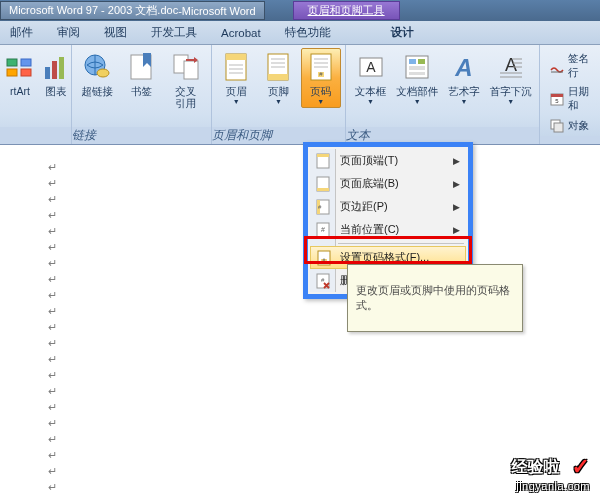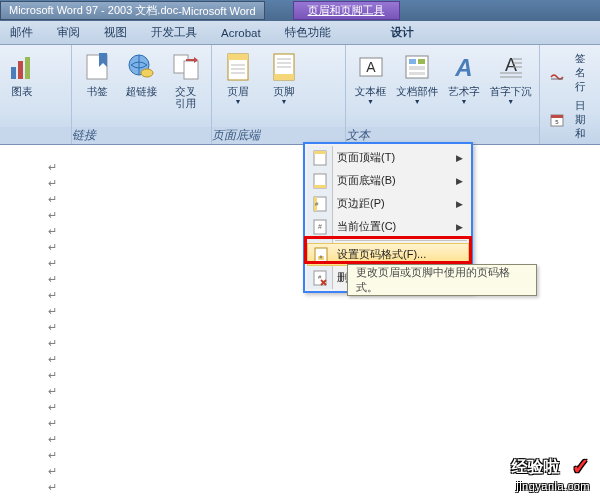--- a/index.html
+++ b/index.html
@@ -19,38 +19,38 @@
 .group-body { flex: 1; display: flex; align-items: flex-start; padding: 3px 4px 0 4px; gap: 2px; }
 .group-label { height: 17px; text-align: left; font-size: 12px; color: #3b5b82; background: #c6d6eb; font-style: italic; }
 
 .btn-large { display: flex; flex-direction: column; align-items: center; width: 44px; padding: 2px 1px; cursor: pointer; border: 1px solid transparent; border-radius: 2px; }
 .btn-large.active { border: 1px solid #c28a30; background: linear-gradient(to bottom, #fdeeb3, #fbb040 50%, #f89c1e); }
 .btn-icon { width: 32px; height: 32px; display: flex; align-items: center; justify-content: center; }
 .btn-label { font-size: 10.5px; color: #1e395b; text-align: center; line-height: 12px; margin-top: 2px; }
 .btn-arrow { font-size: 7px; color: #1e395b; line-height: 7px; margin-top: 1px; }
 
 .small-col { display: flex; flex-direction: column; gap: 1px; padding-top: 2px; }
-.btn-small { display: flex; align-items: center; gap: 10px; font-size: 10.5px; color: #1e395b; padding: 1px 4px; cursor: pointer; border: 1px solid transparent; border-radius: 2px; }
+.btn-small { display: flex; align-items: center; gap: 3px; font-size: 10.5px; color: #1e395b; padding: 1px 4px; cursor: pointer; border: 1px solid transparent; border-radius: 2px; }
 .btn-small .si { width: 16px; height: 16px; display: inline-flex; align-items: center; justify-content: center; }
 .si svg { width: 16px; height: 16px; }
 
 .document { position: absolute; top: 145px; left: 0; right: 0; bottom: 0; background: #fff; padding: 14px 0 0 48px; }
 .para-mark { color: #7f7f7f; font-size: 11px; line-height: 16px; font-family: Arial; }
 
-.menu { position: absolute; top: 142px; left: 303px; width: 170px; background: #f2f2f2; border: 2px solid #3b82f6; box-shadow: 2px 2px 4px rgba(0,0,0,0.25); padding: 2px; }
+.menu { position: absolute; top: 142px; left: 303px; width: 170px; background: #f2f2f2; border: 5px solid #3b82f6; box-shadow: 2px 2px 4px rgba(0,0,0,0.25); padding: 2px; }
 .menu-gutter { position: absolute; top: 2px; left: 2px; bottom: 2px; width: 26px; background: #e9eef5; border-right: 1px solid #c5c5c5; }
 .menu-item { position: relative; display: flex; align-items: center; height: 23px; font-size: 11px; color: #1e1e1e; cursor: pointer; padding-left: 30px; }
 .menu-item.hover { background: linear-gradient(to bottom, #fff3cf, #ffe08a); border: 1px solid #e7c860; padding-left: 29px; }
 .menu-item .mi { position: absolute; left: 5px; width: 16px; height: 16px; }
 .menu-item .arr { margin-left: auto; padding-right: 6px; font-size: 9px; color: #404040; }
 .menu-sep { height: 1px; background: #c5c5c5; margin: 2px 2px 2px 28px; }
 
 .highlight-box { position: absolute; top: 236px; left: 304px; width: 168px; height: 28px; border: 3px solid #e60000; pointer-events: none; }
 
-.tooltip { position: absolute; top: 264px; left: 347px; width: 190px; background: #fbfbe7; border: 1px solid #8a8a72; padding: 0 8px; font-size: 11px; color: #4a4a4a; line-height: 15px; box-shadow: 2px 2px 3px rgba(0,0,0,0.2); }
+.tooltip { position: absolute; top: 264px; left: 347px; width: 176px; background: #fbfbe7; border: 1px solid #8a8a72; padding: 18px 8px; font-size: 11px; color: #4a4a4a; line-height: 15px; box-shadow: 2px 2px 3px rgba(0,0,0,0.2); }
 
 .watermark { position: absolute; bottom: 8px; right: 10px; text-align: right; }
 .wm-logo { font-size: 16px; font-weight: bold; color: #fff; text-shadow: -1px -1px 0 #000, 1px -1px 0 #000, -1px 1px 0 #000, 1px 1px 0 #000; display: inline-flex; align-items: center; gap: 12px; }
 .wm-check { color: #ff2d2d; font-size: 22px; font-weight: bold; }
 .wm-url { font-size: 11px; color: #fff; text-shadow: -1px -1px 0 #000, 1px -1px 0 #000, -1px 1px 0 #000, 1px 1px 0 #000; letter-spacing: 0.5px; }
 </style>
 </head>
 <body>
 
 <div class="titlebar">
@@ -70,54 +70,65 @@
   <span class="tab">开发工具</span>
   <span class="tab">Acrobat</span>
   <span class="tab">特色功能</span>
   <span class="tab active" style="margin-left:36px">设计</span>
 </div>
 
 <div class="ribbon">
 
   <div class="group" style="width:72px">
     <div class="group-body">
+      <div class="btn-large" style="width:32px">
+        <div class="btn-icon">
+            <svg viewBox="0 0 32 32">
+              <rect x="3" y="8" width="10" height="7" fill="#3cb371" stroke="#2a7a4f"></rect>
+              <rect x="17" y="8" width="10" height="7" fill="#6495ed" stroke="#3a6bc5"></rect>
+              <rect x="3" y="18" width="10" height="7" fill="#ffa500" stroke="#c77900"></rect>
+              <rect x="17" y="18" width="10" height="7" fill="#ff6347" stroke="#c7452d"></rect>
+            </svg>
+          </div>
+        <div class="btn-label">rtArt</div>
+      </div>
       <div class="btn-large" style="width:36px">
         <div class="btn-icon">
             <svg viewBox="0 0 32 32">
               <rect x="5" y="16" width="5" height="12" fill="#4a7ebb"></rect>
               <rect x="12" y="10" width="5" height="18" fill="#be4b48"></rect>
               <rect x="19" y="6" width="5" height="22" fill="#98b954"></rect>
             </svg>
           </div>
         <div class="btn-label">图表</div>
       </div>
     </div>
     <div class="group-label"></div>
   </div>
 
   <div class="group" style="width:140px">
     <div class="group-body">
       <div class="btn-large">
         <div class="btn-icon">
             <svg viewBox="0 0 32 32">
-              <rect x="6" y="4" width="20" height="24" fill="#fff" stroke="#999"></rect>
-              <path d="M18 2 L18 16 L22 12 L26 16 L26 2 Z" fill="#4a7ebb"></path>
-            </svg>
-          </div>
-        <div class="btn-label">书签</div>
-      </div>
-      <div class="btn-large">
-        <div class="btn-icon">
-            <svg viewBox="0 0 32 32">
               <circle cx="14" cy="14" r="10" fill="#7fb3e8" stroke="#2a6db0"></circle>
               <path d="M6 14 Q14 8 22 14 M6 14 Q14 20 22 14 M14 4 L14 24" stroke="#2a6db0" fill="none"></path>
               <ellipse cx="22" cy="22" rx="6" ry="4" fill="#f0d060" stroke="#b89020"></ellipse>
             </svg>
           </div>
         <div class="btn-label">超链接</div>
+      </div>
+      <div class="btn-large">
+        <div class="btn-icon">
+            <svg viewBox="0 0 32 32">
+              <rect x="6" y="4" width="20" height="24" fill="#fff" stroke="#999"></rect>
+              <path d="M18 2 L18 16 L22 12 L26 16 L26 2 Z" fill="#4a7ebb"></path>
+            </svg>
+          </div>
+        <div class="btn-label">书签</div>
       </div>
       <div class="btn-large">
         <div class="btn-icon">
             <svg viewBox="0 0 32 32">
               <rect x="4" y="4" width="14" height="18" fill="#fff" stroke="#999"></rect>
               <rect x="14" y="10" width="14" height="18" fill="#fff" stroke="#999"></rect>
               <path d="M16 8 L24 8 L24 6 L28 9 L24 12 L24 10 L16 10 Z" fill="#be4b48"></path>
             </svg>
           </div>
         <div class="btn-label" style="white-space:pre">交叉
@@ -148,22 +159,36 @@
               <rect x="6" y="3" width="20" height="26" fill="#fff" stroke="#b89020"></rect>
               <rect x="6" y="23" width="20" height="6" fill="#f5d679"></rect>
               <line x1="9" y1="8" x2="23" y2="8" stroke="#bbb"></line>
               <line x1="9" y1="12" x2="23" y2="12" stroke="#bbb"></line>
               <line x1="9" y1="16" x2="23" y2="16" stroke="#bbb"></line>
             </svg>
           </div>
         <div class="btn-label">页脚</div>
         <div class="btn-arrow">▼</div>
       </div>
-    </div>
-    <div class="group-label">页面底端</div>
+      <div class="btn-large active">
+        <div class="btn-icon">
+            <svg viewBox="0 0 32 32">
+              <rect x="6" y="3" width="20" height="26" fill="#fff" stroke="#b89020"></rect>
+              <rect x="13" y="21" width="6" height="5" fill="#f5d679"></rect>
+              <text x="16" y="25" font-size="6" text-anchor="middle" fill="#555">#</text>
+              <line x1="9" y1="8" x2="23" y2="8" stroke="#bbb"></line>
+              <line x1="9" y1="12" x2="23" y2="12" stroke="#bbb"></line>
+              <line x1="9" y1="16" x2="23" y2="16" stroke="#bbb"></line>
+            </svg>
+          </div>
+        <div class="btn-label">页码</div>
+        <div class="btn-arrow">▼</div>
+      </div>
+    </div>
+    <div class="group-label">页眉和页脚</div>
   </div>
 
   <div class="group" style="width:194px">
     <div class="group-body">
       <div class="btn-large">
         <div class="btn-icon">
             <svg viewBox="0 0 32 32">
               <rect x="5" y="7" width="22" height="18" fill="#fff" stroke="#888"></rect>
               <text x="16" y="21" font-size="14" text-anchor="middle" fill="#333" font-family="serif">A</text>
             </svg>

